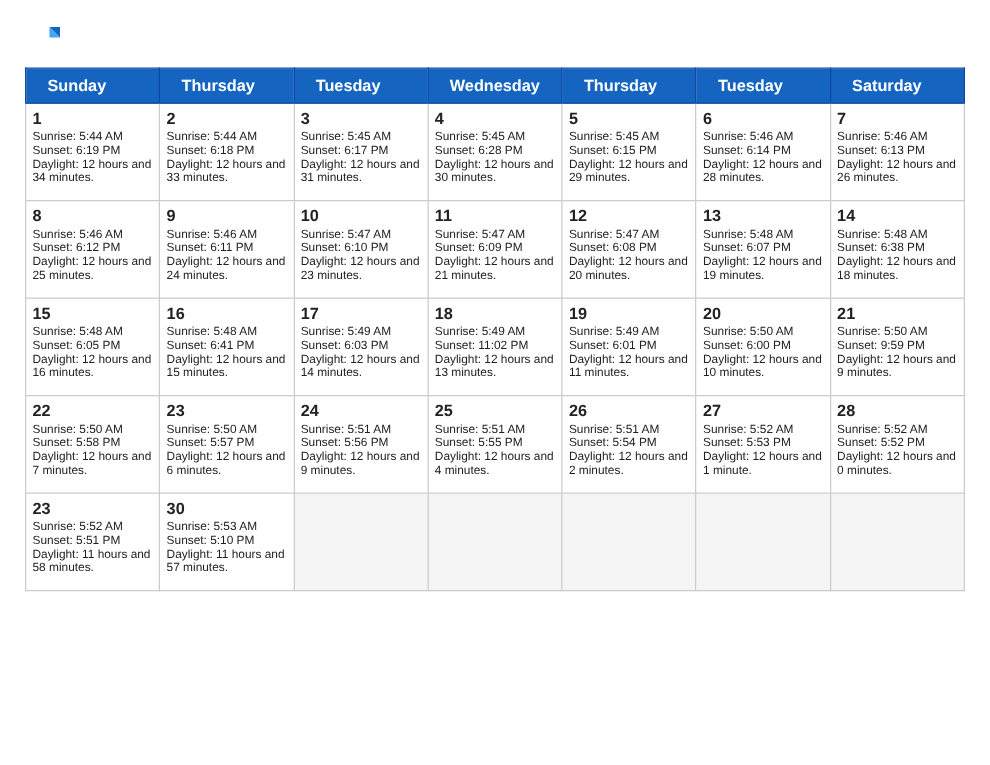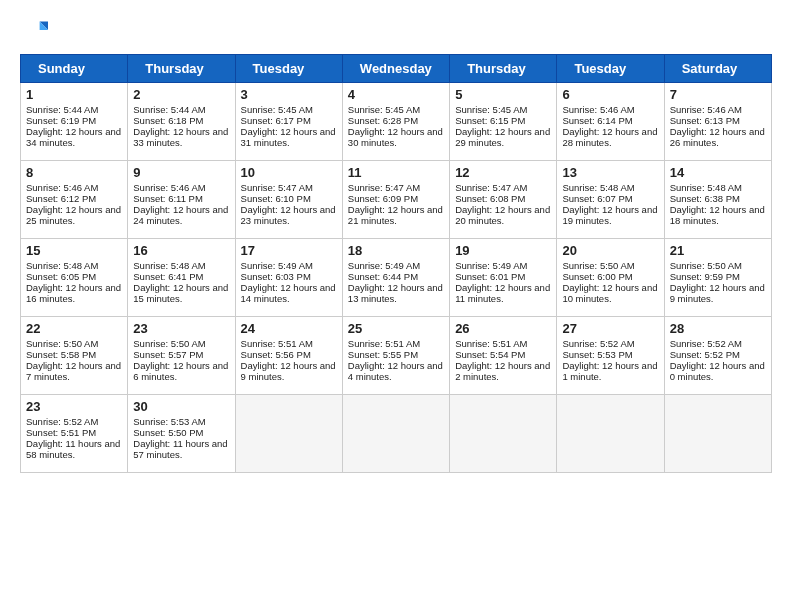--- a/index.html
+++ b/index.html
@@ -135,37 +135,37 @@
           <td><span class="day-num">10</span><span>Sunrise: 5:47 AM</span><br><span>Sunset: 6:10 PM</span><br><span>Daylight: 12 hours and 23 minutes.</span></td>
           <td><span class="day-num">11</span><span>Sunrise: 5:47 AM</span><br><span>Sunset: 6:09 PM</span><br><span>Daylight: 12 hours and 21 minutes.</span></td>
           <td><span class="day-num">12</span><span>Sunrise: 5:47 AM</span><br><span>Sunset: 6:08 PM</span><br><span>Daylight: 12 hours and 20 minutes.</span></td>
           <td><span class="day-num">13</span><span>Sunrise: 5:48 AM</span><br><span>Sunset: 6:07 PM</span><br><span>Daylight: 12 hours and 19 minutes.</span></td>
           <td><span class="day-num">14</span><span>Sunrise: 5:48 AM</span><br><span>Sunset: 6:38 PM</span><br><span>Daylight: 12 hours and 18 minutes.</span></td>
         </tr>
         <tr>
           <td><span class="day-num">15</span><span>Sunrise: 5:48 AM</span><br><span>Sunset: 6:05 PM</span><br><span>Daylight: 12 hours and 16 minutes.</span></td>
           <td><span class="day-num">16</span><span>Sunrise: 5:48 AM</span><br><span>Sunset: 6:41 PM</span><br><span>Daylight: 12 hours and 15 minutes.</span></td>
           <td><span class="day-num">17</span><span>Sunrise: 5:49 AM</span><br><span>Sunset: 6:03 PM</span><br><span>Daylight: 12 hours and 14 minutes.</span></td>
-          <td><span class="day-num">18</span><span>Sunrise: 5:49 AM</span><br><span>Sunset: 6:44 PM</span><br><span>Daylight: 12 hours and 13 minutes.</span></td>
+          <td><span class="day-num">18</span><span>Sunrise: 5:49 AM</span><br><span>Sunset: 11:02 PM</span><br><span>Daylight: 12 hours and 13 minutes.</span></td>
           <td><span class="day-num">19</span><span>Sunrise: 5:49 AM</span><br><span>Sunset: 6:01 PM</span><br><span>Daylight: 12 hours and 11 minutes.</span></td>
           <td><span class="day-num">20</span><span>Sunrise: 5:50 AM</span><br><span>Sunset: 6:00 PM</span><br><span>Daylight: 12 hours and 10 minutes.</span></td>
           <td><span class="day-num">21</span><span>Sunrise: 5:50 AM</span><br><span>Sunset: 9:59 PM</span><br><span>Daylight: 12 hours and 9 minutes.</span></td>
         </tr>
         <tr>
           <td><span class="day-num">22</span><span>Sunrise: 5:50 AM</span><br><span>Sunset: 5:58 PM</span><br><span>Daylight: 12 hours and 7 minutes.</span></td>
           <td><span class="day-num">23</span><span>Sunrise: 5:50 AM</span><br><span>Sunset: 5:57 PM</span><br><span>Daylight: 12 hours and 6 minutes.</span></td>
           <td><span class="day-num">24</span><span>Sunrise: 5:51 AM</span><br><span>Sunset: 5:56 PM</span><br><span>Daylight: 12 hours and 9 minutes.</span></td>
           <td><span class="day-num">25</span><span>Sunrise: 5:51 AM</span><br><span>Sunset: 5:55 PM</span><br><span>Daylight: 12 hours and 4 minutes.</span></td>
           <td><span class="day-num">26</span><span>Sunrise: 5:51 AM</span><br><span>Sunset: 5:54 PM</span><br><span>Daylight: 12 hours and 2 minutes.</span></td>
           <td><span class="day-num">27</span><span>Sunrise: 5:52 AM</span><br><span>Sunset: 5:53 PM</span><br><span>Daylight: 12 hours and 1 minute.</span></td>
           <td><span class="day-num">28</span><span>Sunrise: 5:52 AM</span><br><span>Sunset: 5:52 PM</span><br><span>Daylight: 12 hours and 0 minutes.</span></td>
         </tr>
         <tr>
           <td><span class="day-num">23</span><span>Sunrise: 5:52 AM</span><br><span>Sunset: 5:51 PM</span><br><span>Daylight: 11 hours and 58 minutes.</span></td>
-          <td><span class="day-num">30</span><span>Sunrise: 5:53 AM</span><br><span>Sunset: 5:50 PM</span><br><span>Daylight: 11 hours and 57 minutes.</span></td>
+          <td><span class="day-num">30</span><span>Sunrise: 5:53 AM</span><br><span>Sunset: 5:10 PM</span><br><span>Daylight: 11 hours and 57 minutes.</span></td>
           <td class="empty"></td>
           <td class="empty"></td>
           <td class="empty"></td>
           <td class="empty"></td>
           <td class="empty"></td>
         </tr>
       </tbody>
   </table>
 </div>
 

